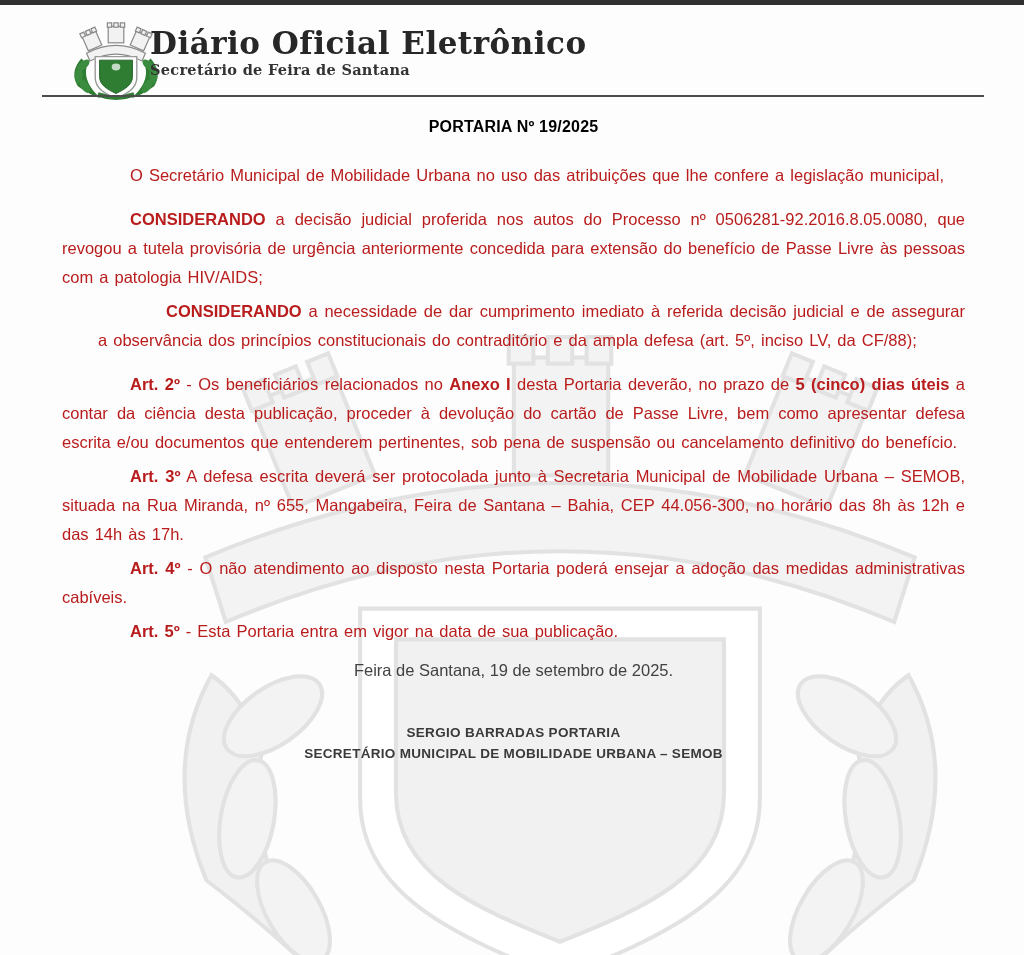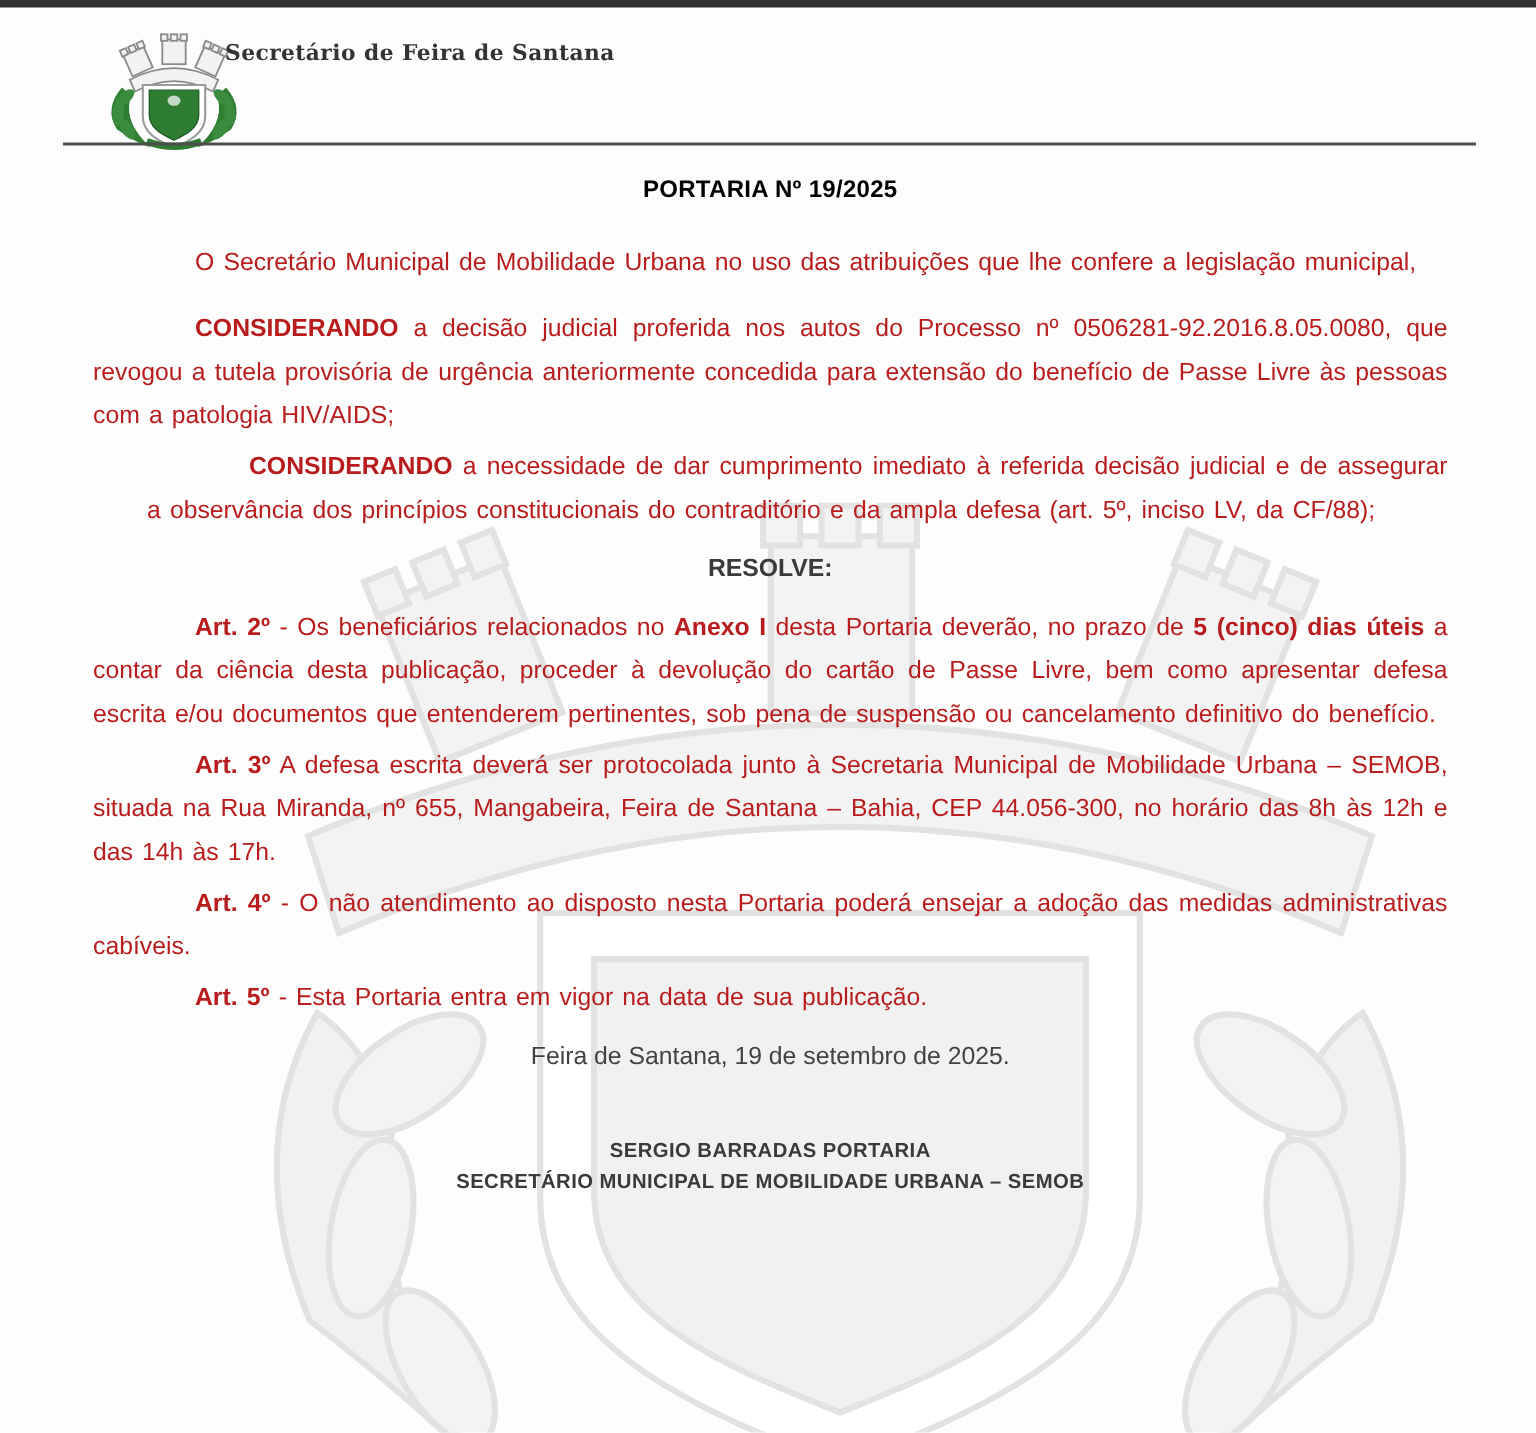--- a/index.html
+++ b/index.html
@@ -145,37 +145,37 @@
       <ellipse cx="103" cy="62" rx="9" ry="4.5" transform="rotate(85 103 62)" fill="#3c8c40"></ellipse>
       <ellipse cx="96" cy="74" rx="9" ry="4.5" transform="rotate(125 96 74)" fill="#3c8c40"></ellipse>
     </g>
     <path d="M36 40 h48 v24 c0 13 -12 19 -24 24 c-12 -5 -24 -11 -24 -24 Z" fill="#ffffff" stroke="#9a9a9a" stroke-width="1.6"></path>
     <path d="M41 44 h38 v19 c0 10 -9.5 15 -19 19.5 c-9.5 -4.5 -19 -9.5 -19 -19.5 Z" fill="#2f7d33" stroke="#1d5a22" stroke-width="1"></path>
     <ellipse cx="60" cy="52" rx="5" ry="4" fill="#e8f2e8" opacity="0.8"></ellipse>
     <path d="M38 86 Q60 94 82 86 L80 81 Q60 88 40 81 Z" fill="#2e7d32"></path>
   </svg>
 
   <div class="masthead">
+    <div class="title">Diário Oficial Eletrônico</div>
     <div class="subtitle">Secretário de Feira de Santana</div>
   </div>
 
   <div class="header-rule"></div>
 </div>
 
 <div class="content">
   <div class="doc-title">PORTARIA Nº 19/2025</div>
 
   <p class="par preamble gap-after">O Secretário Municipal de Mobilidade Urbana no uso das atribuições que lhe confere a legislação municipal,</p>
 
   <div class="considerandos">
       <p class="par"><span class="b">CONSIDERANDO</span><span> a decisão judicial proferida nos autos do Processo nº 0506281-92.2016.8.05.0080, que revogou a tutela provisória de urgência anteriormente concedida para extensão do benefício de Passe Livre às pessoas com a patologia HIV/AIDS;</span></p>
       <p class="par"><span class="b">CONSIDERANDO</span><span> a necessidade de dar cumprimento imediato à referida decisão judicial e de assegurar a observância dos princípios constitucionais do contraditório e da ampla defesa (art. 5º, inciso LV, da CF/88);</span></p>
     </div>
 
-  <div class="resolve">RESOLVE:</div>
 
   <div class="articles">
       <p class="par"><span class="b">Art. 2º</span><span> - Os beneficiários relacionados no </span><span class="b">Anexo I</span><span> desta Portaria deverão, no prazo de </span><span class="b">5 (cinco) dias úteis</span><span> a contar da ciência desta publicação, proceder à devolução do cartão de Passe Livre, bem como apresentar defesa escrita e/ou documentos que entenderem pertinentes, sob pena de suspensão ou cancelamento definitivo do benefício.</span></p>
       <p class="par"><span class="b">Art. 3º</span><span> A defesa escrita deverá ser protocolada junto à Secretaria Municipal de Mobilidade Urbana – SEMOB, situada na Rua Miranda, nº 655, Mangabeira, Feira de Santana – Bahia, CEP 44.056-300, no horário das 8h às 12h e das 14h às 17h.</span></p>
       <p class="par"><span class="b">Art. 4º</span><span> - O não atendimento ao disposto nesta Portaria poderá ensejar a adoção das medidas administrativas cabíveis.</span></p>
       <p class="par"><span class="b">Art. 5º</span><span> - Esta Portaria entra em vigor na data de sua publicação.</span></p>
     </div>
 
   <p class="dateline">Feira de Santana, 19 de setembro de 2025.</p>
 

